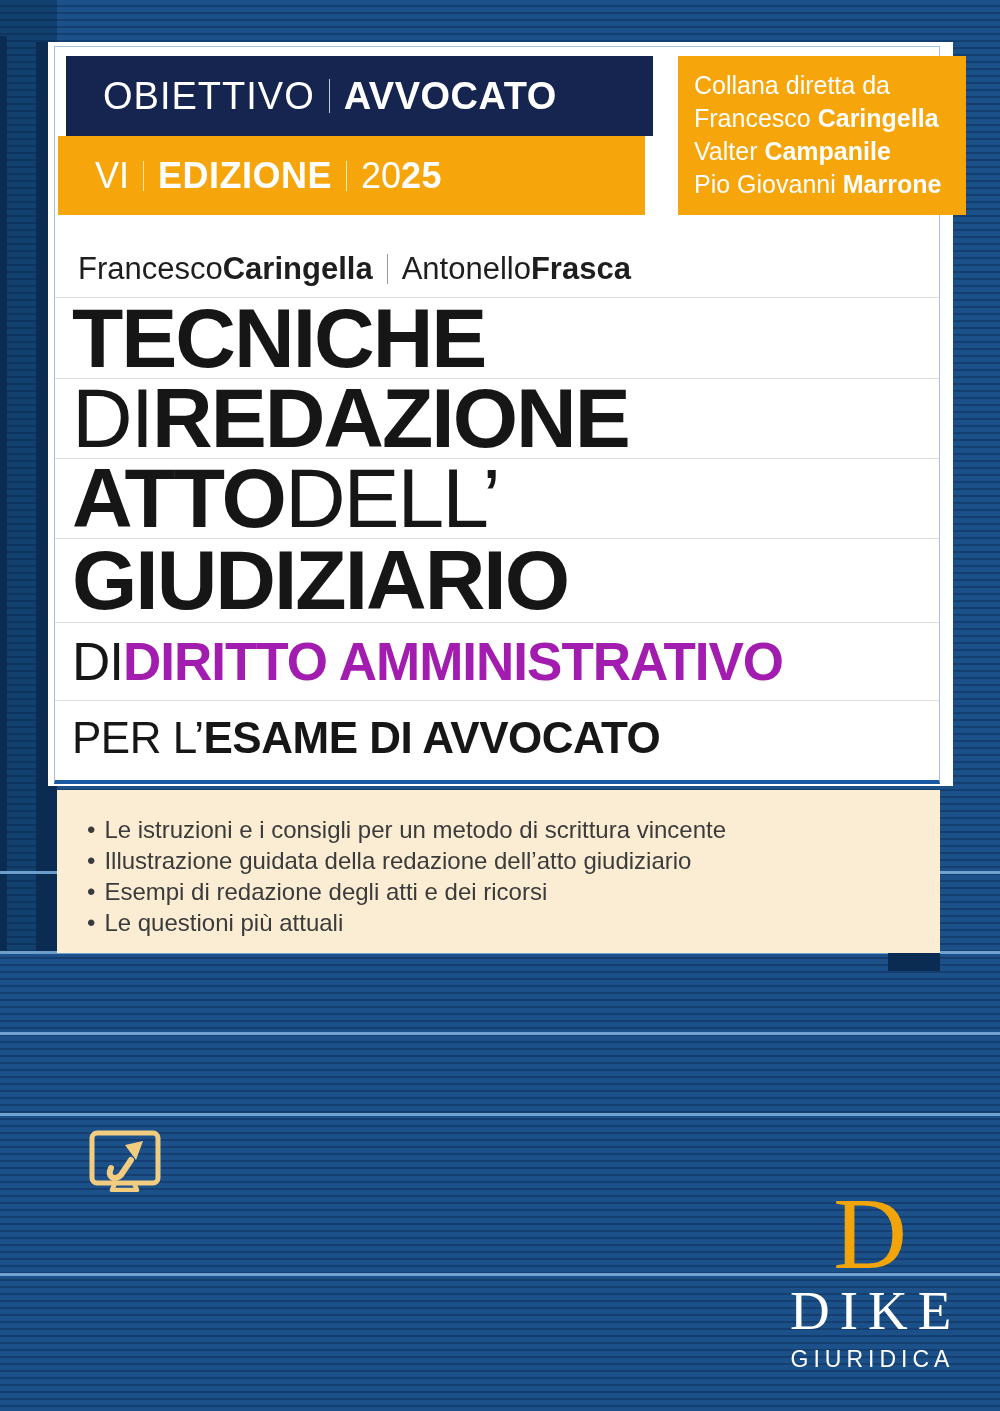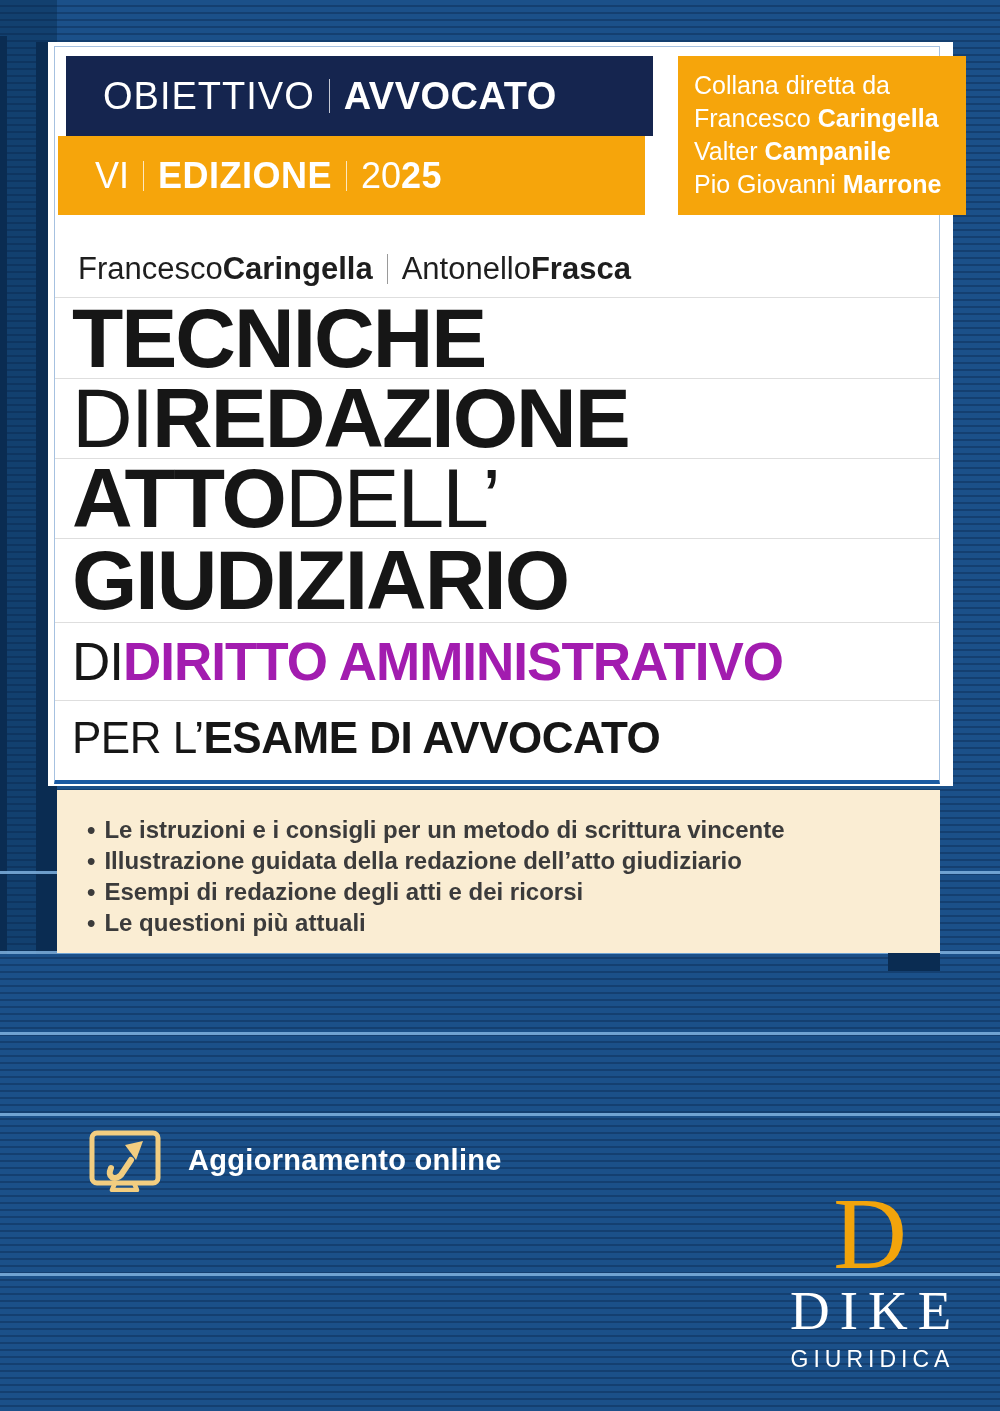--- a/index.html
+++ b/index.html
@@ -54,21 +54,21 @@
   .r5{height:78px}.r6{height:74px}
   .w100{font-weight:100;}
   .w700{font-weight:700;}
   .r5 .mid{font-size:53px;letter-spacing:-1px;white-space:nowrap;color:#161616;}
   .r5 .blue{color:#a21caf;}
   .r6 .small{font-size:44px;letter-spacing:-.5px;color:#161616;white-space:nowrap;}
 
   .bullet-box{position:absolute;left:57px;top:790px;width:883px;height:163px;background:#FAEDD3;z-index:3;
     box-sizing:border-box;padding:24px 20px 0 30px;}
   .bullet-box ul{margin:0;padding:0;list-style:none;}
-  .bullet-box li{font-size:24px;line-height:31px;color:#3B3B3B;font-weight:bold;}
+  .bullet-box li{font-size:24px;line-height:31px;color:#3B3B3B;}
   .bullet-box li::before{content:"•";margin-right:9px;color:#3B3B3B;}
 
   .update-row{position:absolute;left:88px;top:1127px;height:66px;display:flex;align-items:center;z-index:3;}
   .update-row svg{display:block;}
   .update-label{margin-left:26px;color:#ffffff;font-size:29px;font-weight:700;letter-spacing:.3px;}
 
   .publisher{position:absolute;left:780px;top:1196px;width:180px;text-align:center;z-index:3;}
   .pub-d{font-family:"Liberation Serif", serif;font-size:102px;line-height:76px;color:#F2A40B;font-weight:400;}
   .pub-name{margin-top:14px;font-family:"Liberation Serif", serif;font-size:55px;line-height:50px;color:#ffffff;
     letter-spacing:10px;text-indent:10px;}
@@ -158,21 +158,20 @@
     </ul>
   </div>
 
   <div class="update-row">
     <svg width="74" height="64" viewBox="0 0 74 64">
       <rect x="4" y="5" width="66" height="50" rx="5" fill="none" stroke="#F2CD80" stroke-width="5"></rect>
       <path d="M27 55 L24 62 L49 62 L46 55" fill="none" stroke="#F2CD80" stroke-width="4.5" stroke-linejoin="round"></path>
       <path d="M23 40 C19 49 26 53 33 47 L43 32" fill="none" stroke="#F2CD80" stroke-width="6" stroke-linecap="round"></path>
       <polygon points="37,17 55,13 48,32" fill="#F2CD80"></polygon>
     </svg>
-    <span class="update-label">Aggiornamento online</span>
   </div>
 
   <div class="publisher">
     <div class="pub-d">D</div>
     <div class="pub-name">DIKE</div>
     <div class="pub-tag">GIURIDICA</div>
   </div>
 
 </div>
 

